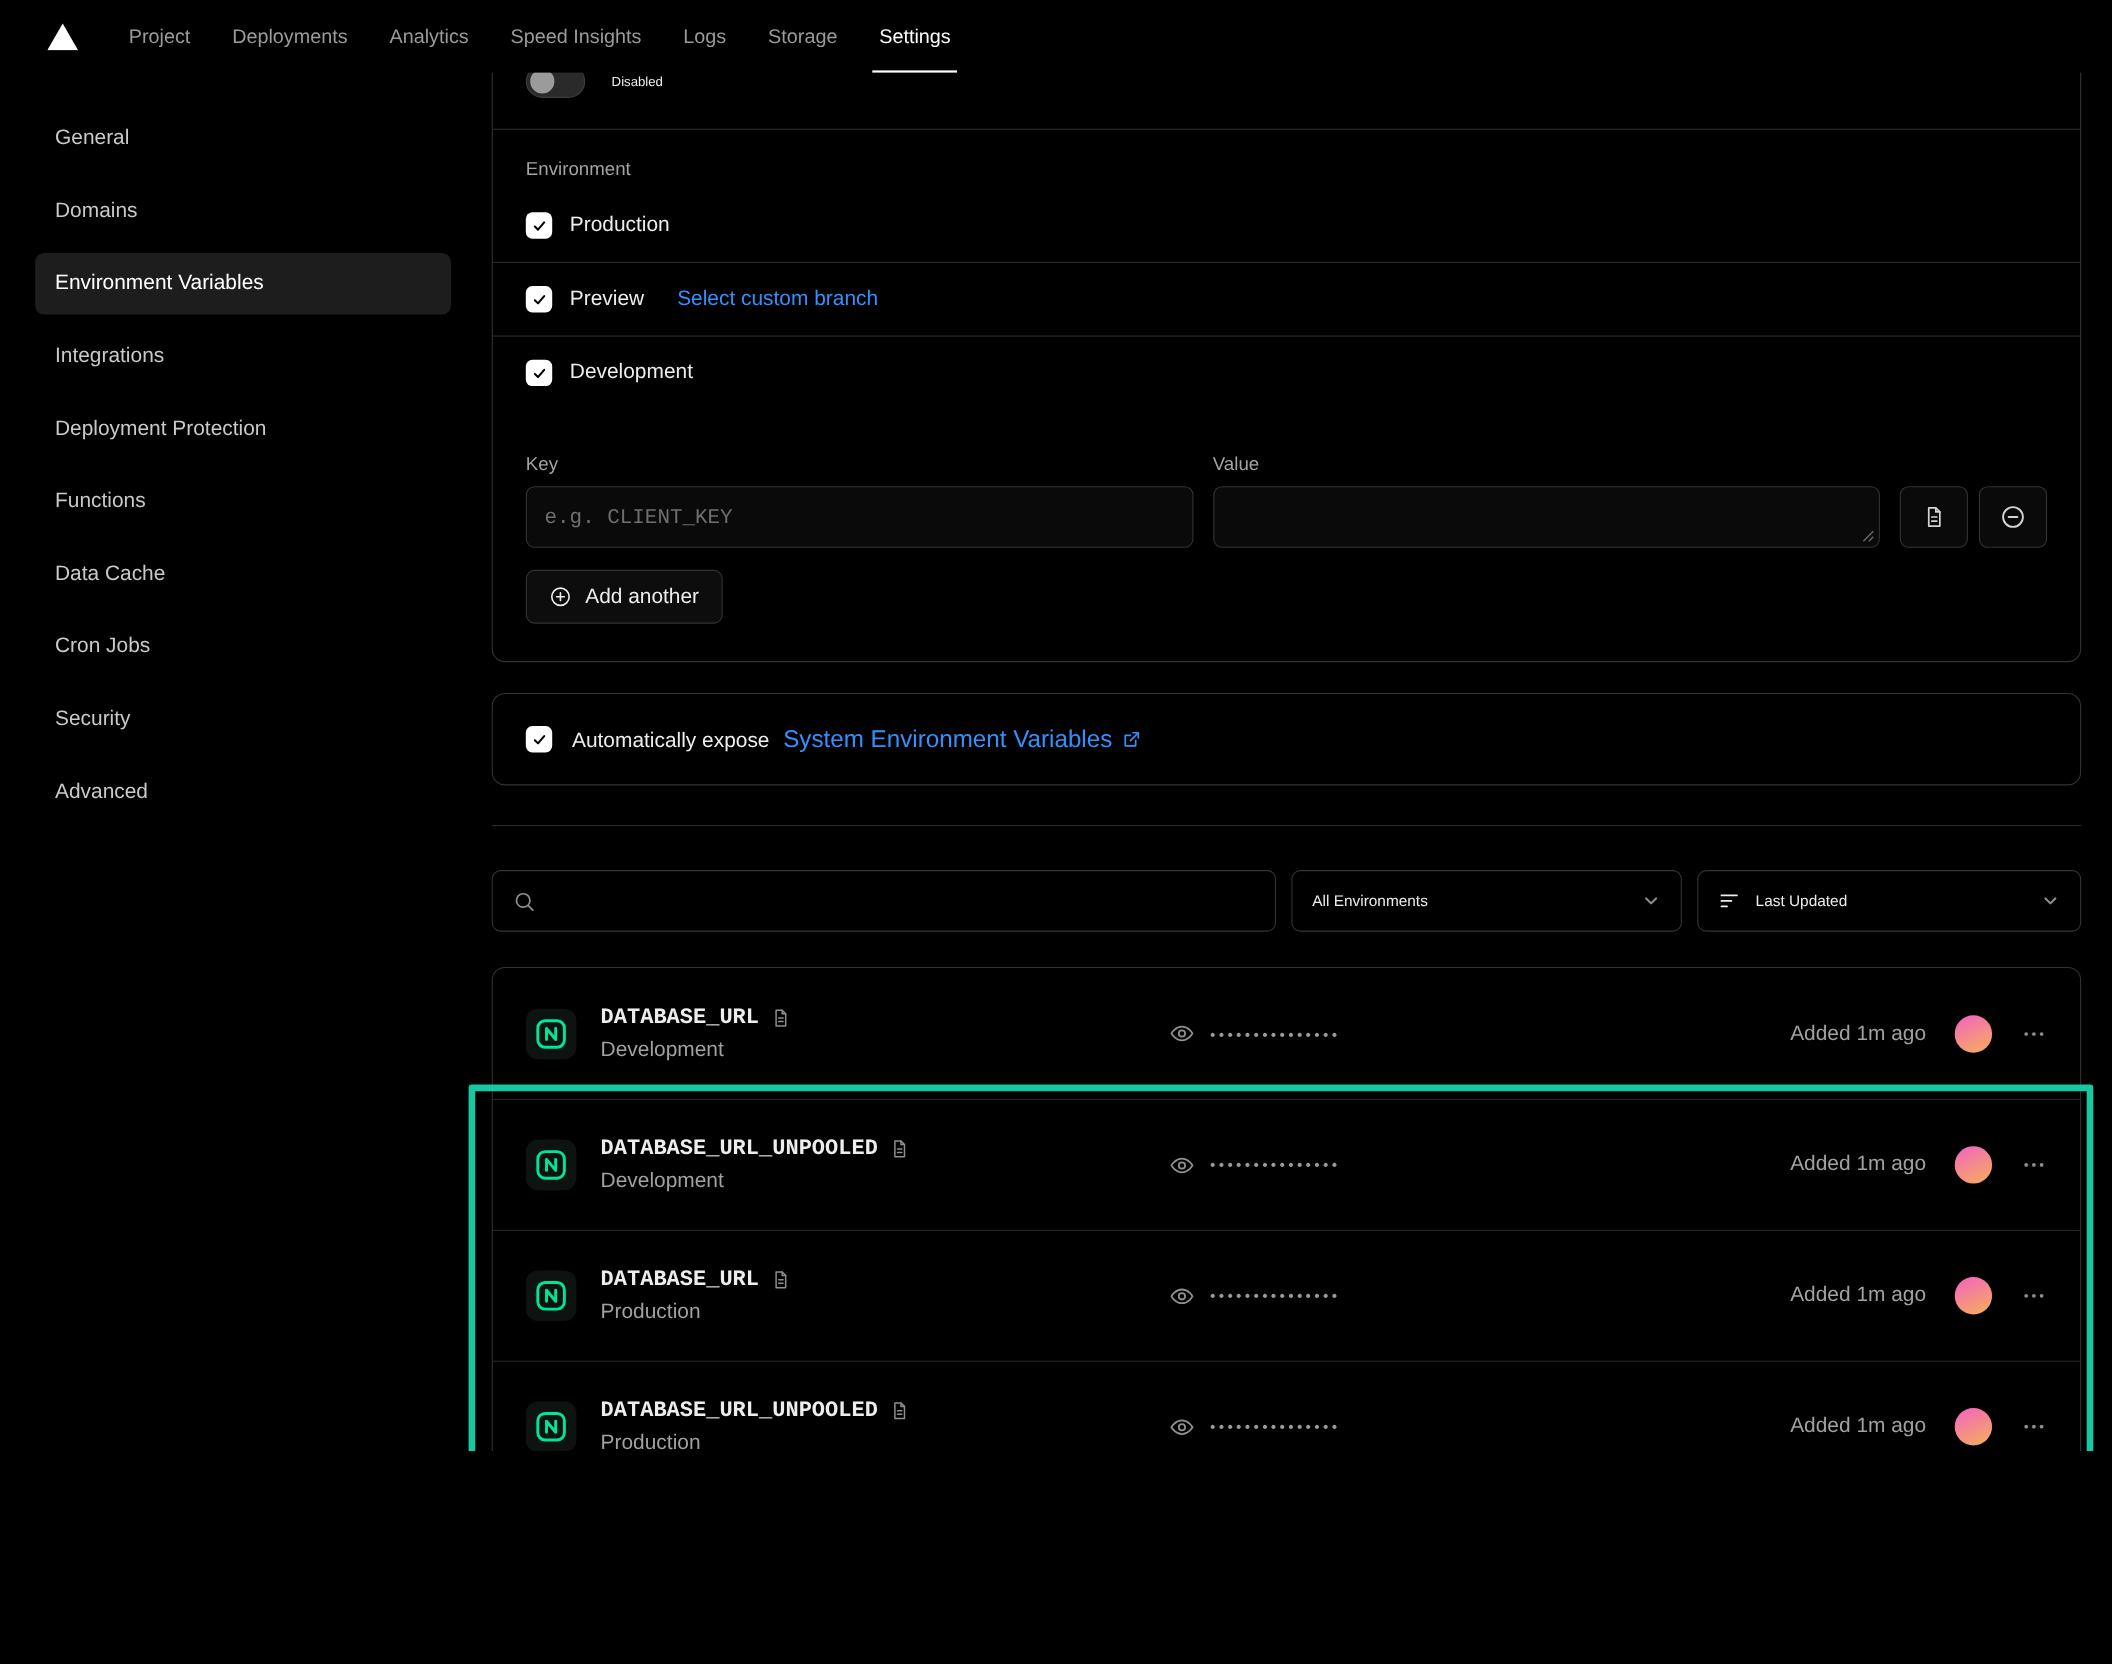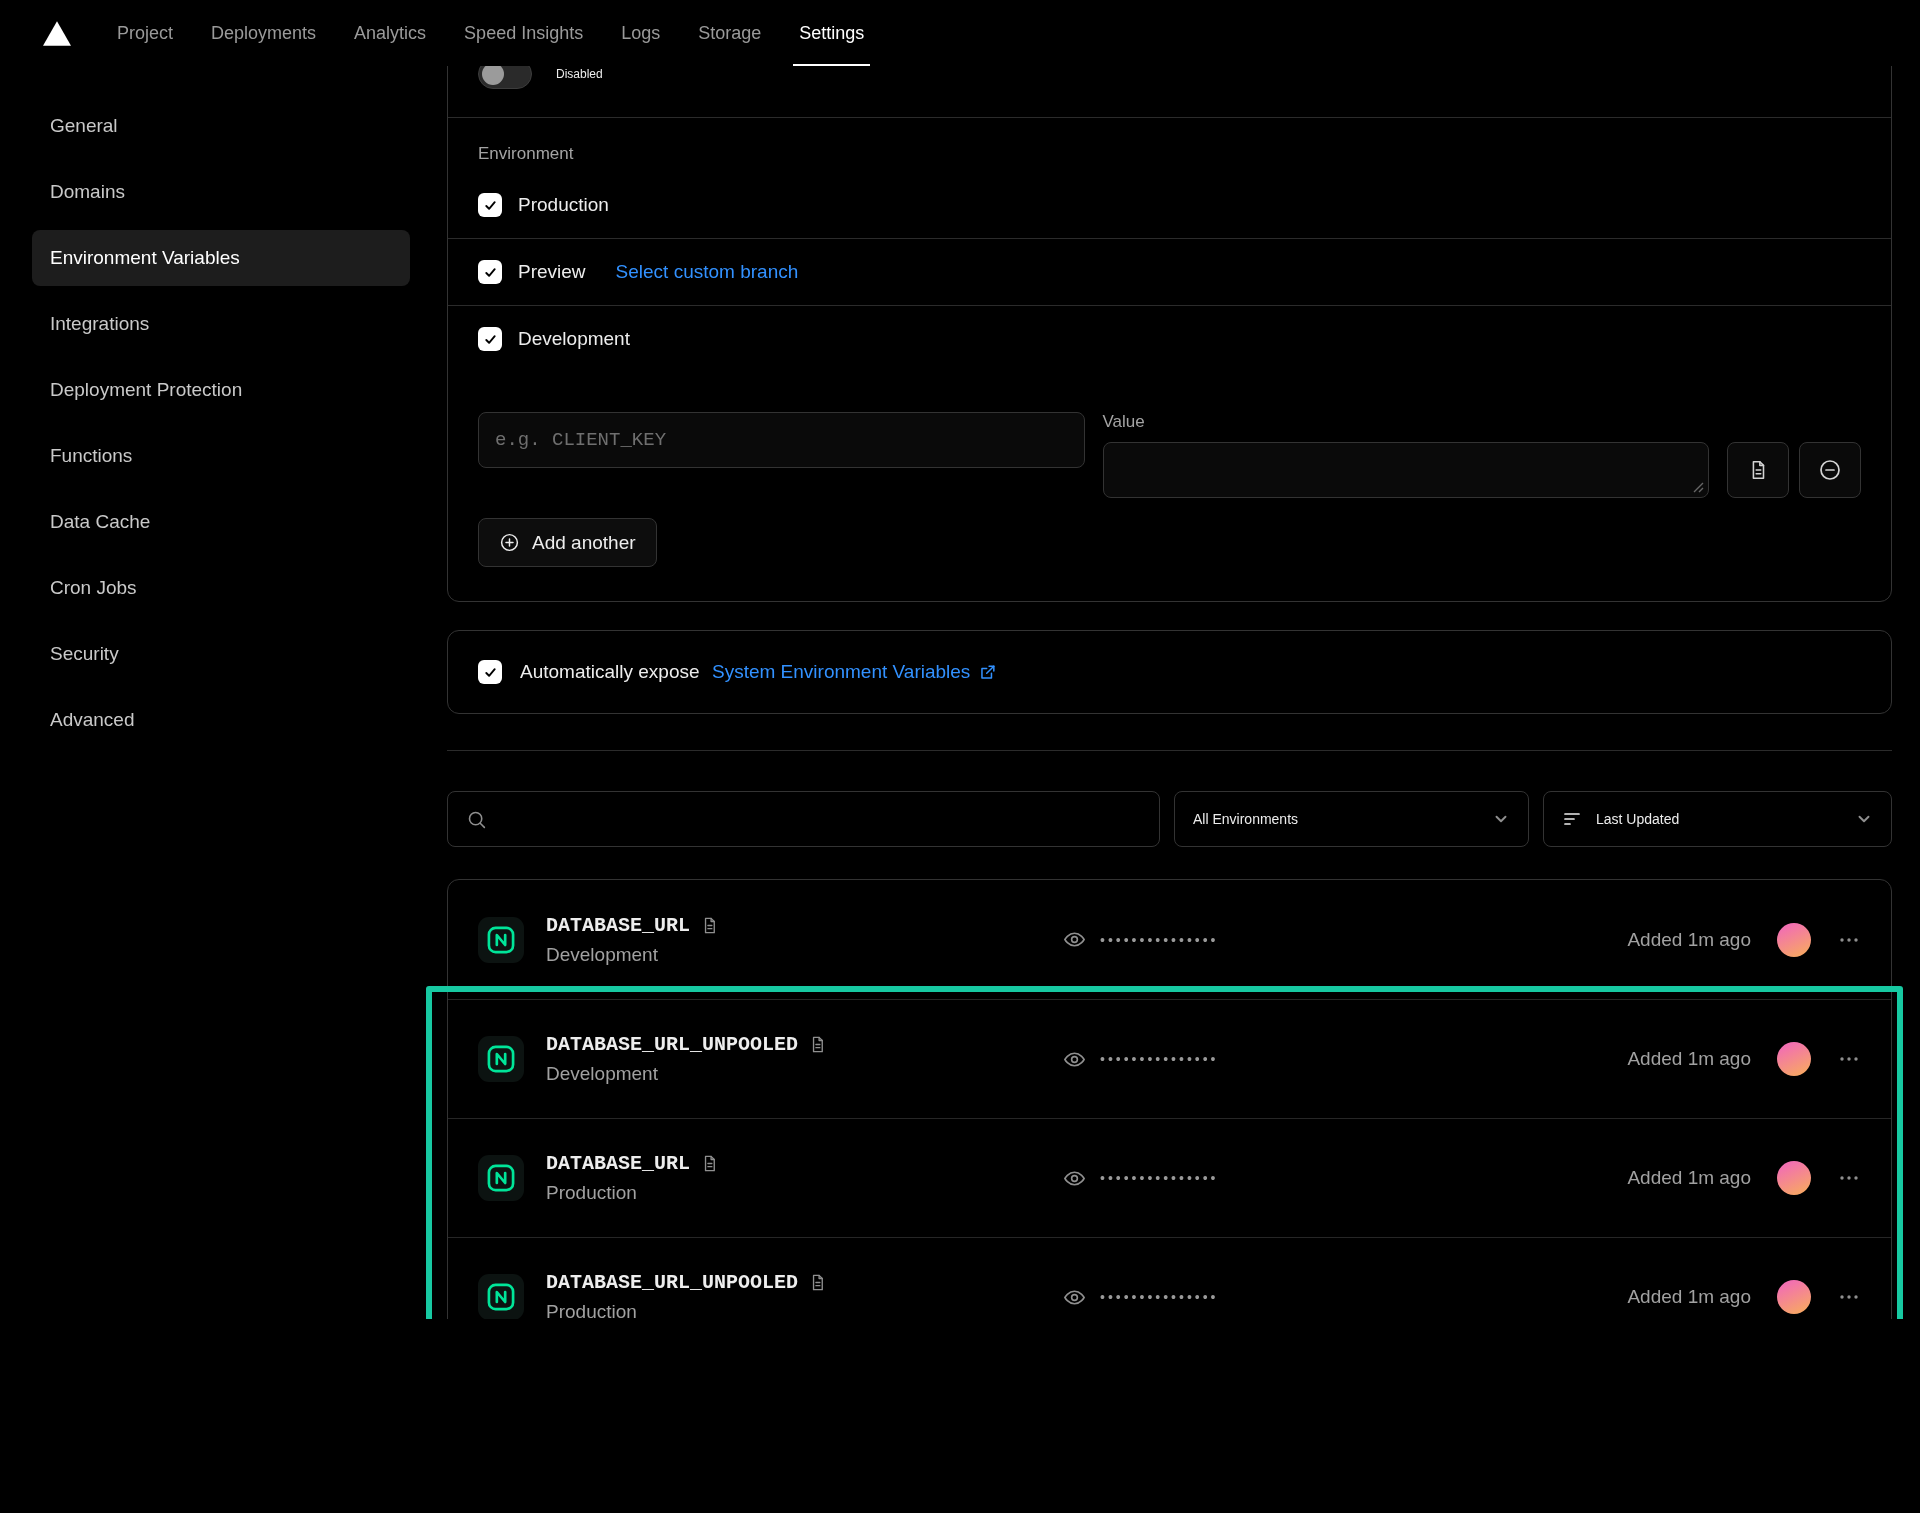--- a/index.html
+++ b/index.html
@@ -76,21 +76,21 @@
   .card-footer { border-top:1px solid #2b2b2b; height:104px; display:flex; align-items:center; gap:22px; padding:0 24px 0 30px; }
   .tip { font-size:19px; color:#c7c7c7; }
   .tip b { color:#ededed; }
   .save-btn {
     margin-left:auto; height:48px; padding:0 24px; background:#fff; color:#0a0a0a;
     border:none; border-radius:8px; font-size:19px; font-weight:500; cursor:pointer; font-family:inherit;
   }
   
   .system-card { margin-top:28px; height:84px; display:flex; align-items:center; gap:18px; padding:0 30px; }
   .system-text { font-size:19px; font-weight:500; color:#ededed; }
-  .system-link { color:#3291ff; font-size:19px; font-weight:500; margin-left:8px; display:inline-flex; align-items:center; gap:8px; cursor:pointer; }
+  .system-link { color:#3291ff; font-size:22px; font-weight:500; margin-left:8px; display:inline-flex; align-items:center; gap:8px; cursor:pointer; }
   .content-divider { margin-top:36px; }
   
   .filters-row { margin-top:40px; display:flex; gap:14px; height:56px; }
   .search-box { width:713px; display:flex; align-items:center; gap:14px; padding:0 18px; border:1px solid #333; border-radius:8px; background:#000; }
   .search-box input { flex:1; background:transparent; border:none; outline:none; color:#ededed; font-size:19px; font-family:inherit; }
   .search-box input::placeholder { color:#6f6f6f; }
   .select { display:flex; align-items:center; gap:14px; padding:0 18px; border:1px solid #333; border-radius:8px; background:#000; cursor:pointer; font-size:14px; color:#ededed; }
   .select .chev { margin-left:auto; display:flex; }
   .select.env { width:355px; }
   .select.sort { width:349px; }
@@ -191,20 +191,21 @@
                 <path d="M3.5 8.5 L6.5 11.5 L12.5 4.5" stroke="#000" stroke-width="2" fill="none" stroke-linecap="round" stroke-linejoin="round"></path>
               </svg>
           </div>
           <span class="check-label">Development</span>
         </div>
       </div>
 
       <div class="kv-section">
         <div class="kv-grid">
           <div class="kv-field">
+            <label>Key</label>
             <input class="input mono" type="text" placeholder="e.g. CLIENT_KEY" style="">
           </div>
           <div class="kv-field">
             <label>Value</label>
             <div class="input value-box">
               <svg class="resize-handle" width="11" height="11" viewBox="0 0 11 11">
                   <path d="M1 10 L10 1 M6 10 L10 6" stroke="#666" stroke-width="1.4"></path>
                 </svg>
             </div>
           </div>

